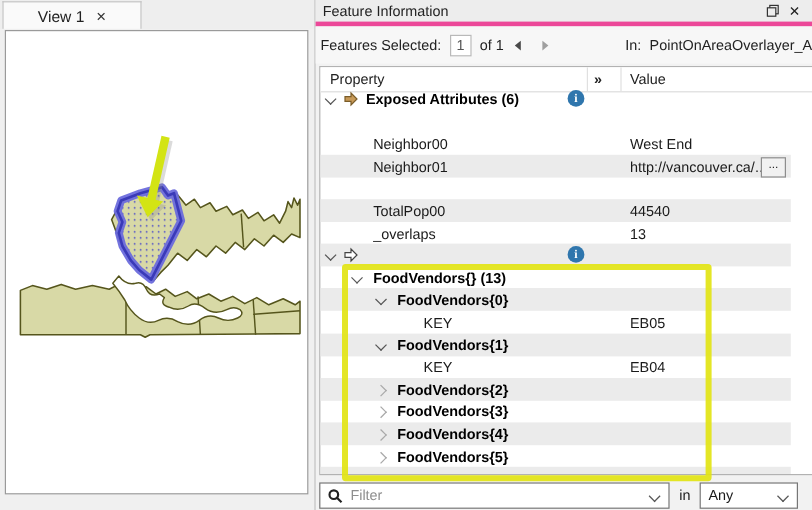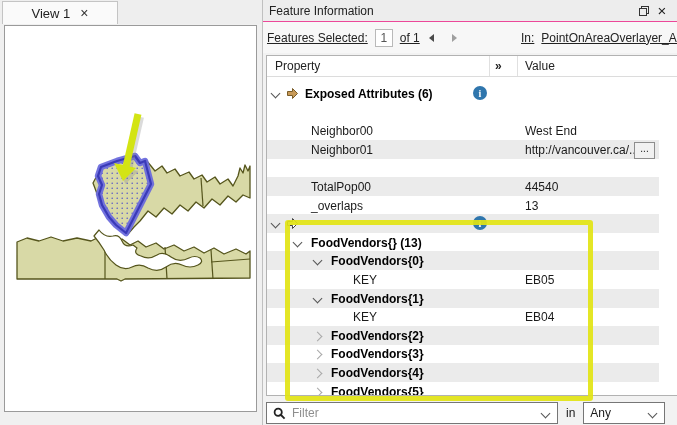--- a/index.html
+++ b/index.html
@@ -14,41 +14,41 @@
   #view-tab{left:2px;top:1px;width:116px;height:23px;background:#fafafa;
             border:1px solid #c4c4c4;border-bottom:none;box-sizing:border-box;
             display:flex;align-items:center;justify-content:center;gap:10px;font-size:13px;color:#222;}
   #view-tab .close{font-size:14px;color:#333;line-height:1;cursor:default;}
   #map-frame{left:4px;top:25px;width:253px;height:387px;background:#ffffff;
              border:1px solid #9a9a9a;box-sizing:border-box;overflow:hidden;}
 
   
   #right-panel{left:262px;top:0;width:415px;height:425px;background:#f2f2f2;
                border-left:1px solid #c0c0c0;box-sizing:border-box;}
-  #title-bar{left:0;top:0;width:100%;height:22px;background:#ededed;border-bottom:1px solid #ec4899;
+  #title-bar{left:0;top:0;width:100%;height:22px;background:#ededed;border-bottom:4px solid #ec4899;
              box-sizing:border-box;display:flex;align-items:center;padding:0 6px;}
   #title-bar .title{flex:1;color:#222;}
   #float-btn,#close-btn{width:18px;height:16px;display:flex;align-items:center;justify-content:center;}
   #close-btn{font-size:15px;color:#222;}
   #fi-toolbar{left:0;top:22px;width:100%;height:31px;background:#f7f7f7;display:flex;align-items:center;padding:0 4px;box-sizing:border-box;}
-  #fi-toolbar .lbl{color:#222;text-decoration:underline;}
+  #fi-toolbar .lbl{color:#222;}
   #count-box{width:16px;height:16px;border:1px solid #b9b9b9;background:#fff;display:flex;align-items:center;justify-content:center;margin:0 7px 0 7px;color:#555;}
   .tri{width:0;height:0;border-top:4px solid transparent;border-bottom:4px solid transparent;margin:0 9px;}
   .tri.prev{border-right:5px solid #4a4a4a;}
   .tri.next{border-left:5px solid #9f9f9f;}
   #in-wrap{position:absolute;left:258px;top:0;height:31px;display:flex;align-items:center;gap:7px;white-space:nowrap;overflow:hidden;width:157px;}
 
   
   #attr-table{left:3px;top:55px;width:465px;height:341px;background:#fff;border:1px solid #b2b2b2;
               box-sizing:border-box;overflow:hidden;}
   #tbl-header{position:absolute;left:0;top:0;width:100%;height:21px;background:#fff;border-bottom:1px solid #dcdcdc;box-sizing:border-box;}
   #tbl-header .h{position:absolute;top:3px;color:#222;}
   #h-prop{left:8px;} #h-exp{left:228px;font-weight:bold;color:#333;} #h-val{left:258px;}
   .vsep{position:absolute;top:0;width:1px;height:20px;background:#e0e0e0;}
-  #rows{position:absolute;left:0;top:28px;width:392px;height:318px;}
+  #rows{position:absolute;left:0;top:17px;width:392px;height:318px;}
   .row{position:absolute;left:0;width:100%;height:19px;}
   .row.alt{background:#ebebeb;}
   .row .cell-label{position:absolute;top:3px;white-space:nowrap;}
   .row .cell-value{position:absolute;left:258px;top:3px;white-space:nowrap;}
   .row.bold .cell-label{font-weight:bold;color:#000;}
   .chev{position:absolute;top:6px;width:6px;height:6px;border-right:1.6px solid #555;border-bottom:1.6px solid #555;}
   .chev.down{transform:rotate(45deg);}
   .chev.right{transform:rotate(-45deg);border-color:#a8a8a8;top:7px;}
   .sec-icon{position:absolute;left:19px;top:3px;}
   .info-badge{position:absolute;left:206px;top:2px;width:14px;height:14px;border-radius:50%;

